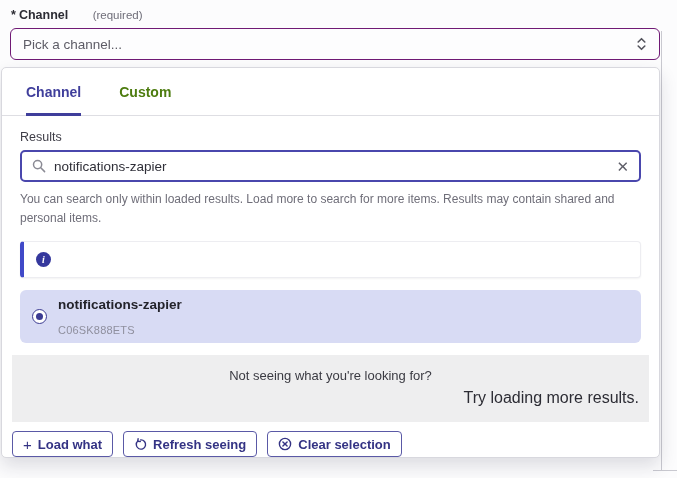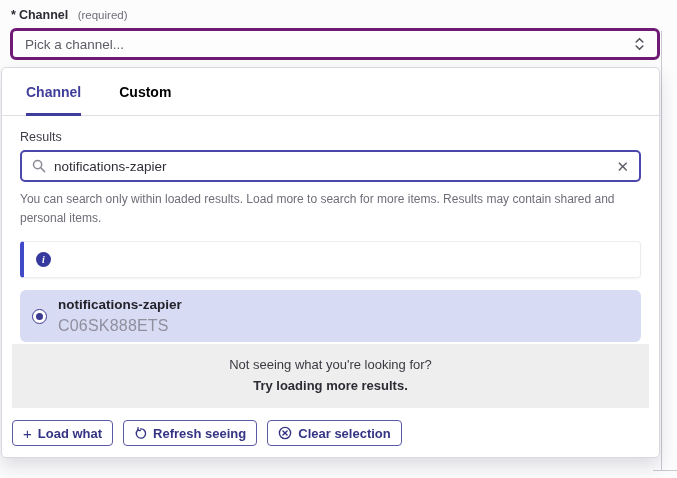--- a/index.html
+++ b/index.html
@@ -13,42 +13,42 @@
   }
 
   
   .bg-vline { position: absolute; left: 661px; top: 31px; width: 1px; height: 440px; background: #c9c9d0; }
   .bg-hline { position: absolute; left: 653px; top: 470px; width: 24px; height: 1px; background: #c9c9d0; }
 
   
   .field-label-row { position: absolute; left: 11px; top: 8px; font-size: 12.5px; }
   .field-label-row .req { font-weight: 700; color: #2c2c34; margin-right: 3px; }
   .field-label-row .lbl { font-weight: 700; color: #2c2c34; }
-  .field-label-row .note { font-size: 11.5px; color: #6f6e79; margin-left: 6px; }
+  .field-label-row .note { font-size: 11.5px; color: #6f6e79; margin-left: 21px; }
 
   
   .select {
     position: absolute; left: 10px; top: 28px; width: 650px; height: 32px;
-    border: 3px solid #701a75; border-radius: 6px; background: #fdfdfe;
+    border: 1px solid #701a75; border-radius: 6px; background: #fdfdfe;
     display: flex; align-items: center; padding: 0 12px;
     font-size: 13.5px; color: #5d5c66; cursor: pointer;
   }
   .select .chev { margin-left: auto; display: flex; color: #55555e; }
 
   
   .panel {
     position: absolute; left: 1px; top: 67px; width: 659px; height: 391px;
     background: #fff; border: 1px solid #d8d8de; border-radius: 5px;
     box-shadow: 0 8px 18px rgba(30,30,60,.14);
     display: flex; flex-direction: column;
   }
 
   .tabs { display: flex; gap: 38px; padding: 0 24px; height: 48px; align-items: stretch;
           border-bottom: 1px solid #dedee3; flex: none; }
-  .tab { font-size: 14px; font-weight: 700; color: #000000; position: relative;
+  .tab { font-size: 14px; font-weight: 700; color: #4d7c0f; position: relative;
          display: flex; align-items: center; cursor: pointer; }
   .tab.active { color: #3f3e9b; }
   .tab.active::after { content: ''; position: absolute; bottom: -1px; left: 0; right: 0;
                        height: 3px; background: #3f3e9b; }
 
   .panel-body { padding: 14px 18px 0; flex: 1; }
 
   .search-label { font-size: 12.5px; color: #3e3d47; }
 
   .search-box {
@@ -78,28 +78,28 @@
   }
 
   .option {
     margin-top: 12px; display: flex; align-items: center; gap: 11px;
     background: #d8dbf4; border-radius: 6px; padding: 7px 12px; cursor: pointer;
   }
   .radio { width: 15px; height: 15px; border: 1px solid #3b3b92; border-radius: 50%;
            background: #fff; position: relative; flex: none; }
   .radio::after { content: ''; position: absolute; inset: 3px; background: #3b3b92; border-radius: 50%; }
   .option-title { font-size: 13.5px; font-weight: 700; color: #23232b; }
-  .option-subtitle { font-size: 16px; color: #8f8f9e; margin-top: 5px; letter-spacing: .2px; }
+  .option-subtitle { font-size: 11px; color: #8f8f9e; margin-top: 12px; letter-spacing: .2px; }
 
   .footer {
-    margin: 2px -8px 0; background: #eeeeef; text-align: center;
+    margin: 12px -8px 0; background: #eeeeef; text-align: center;
     padding: 13px 10px 15px;
   }
   .footer .l1 { font-size: 13px; color: #3a3a42; }
-  .footer .l2 { font-size: 13px; color: #2c2c34; font-weight: 700; margin-top: 6px; }
+  .footer .l2 { font-size: 16px; color: #2c2c34; font-weight: 400; margin-top: 6px; text-align: right; }
 
   .actions { display: flex; gap: 10px; padding: 9px 10px 11px; flex: none; }
   .btn {
     display: inline-flex; align-items: center; gap: 6px;
     background: #fff; border: 1px solid #5a59a6; color: #343384;
     border-radius: 4px; padding: 3px 10px; height: 26px;
     font-size: 13px; font-weight: 600; font-family: "Liberation Sans", sans-serif;
     cursor: pointer;
   }
   .btn svg, .btn .plus { color: #343384; flex: none; }

